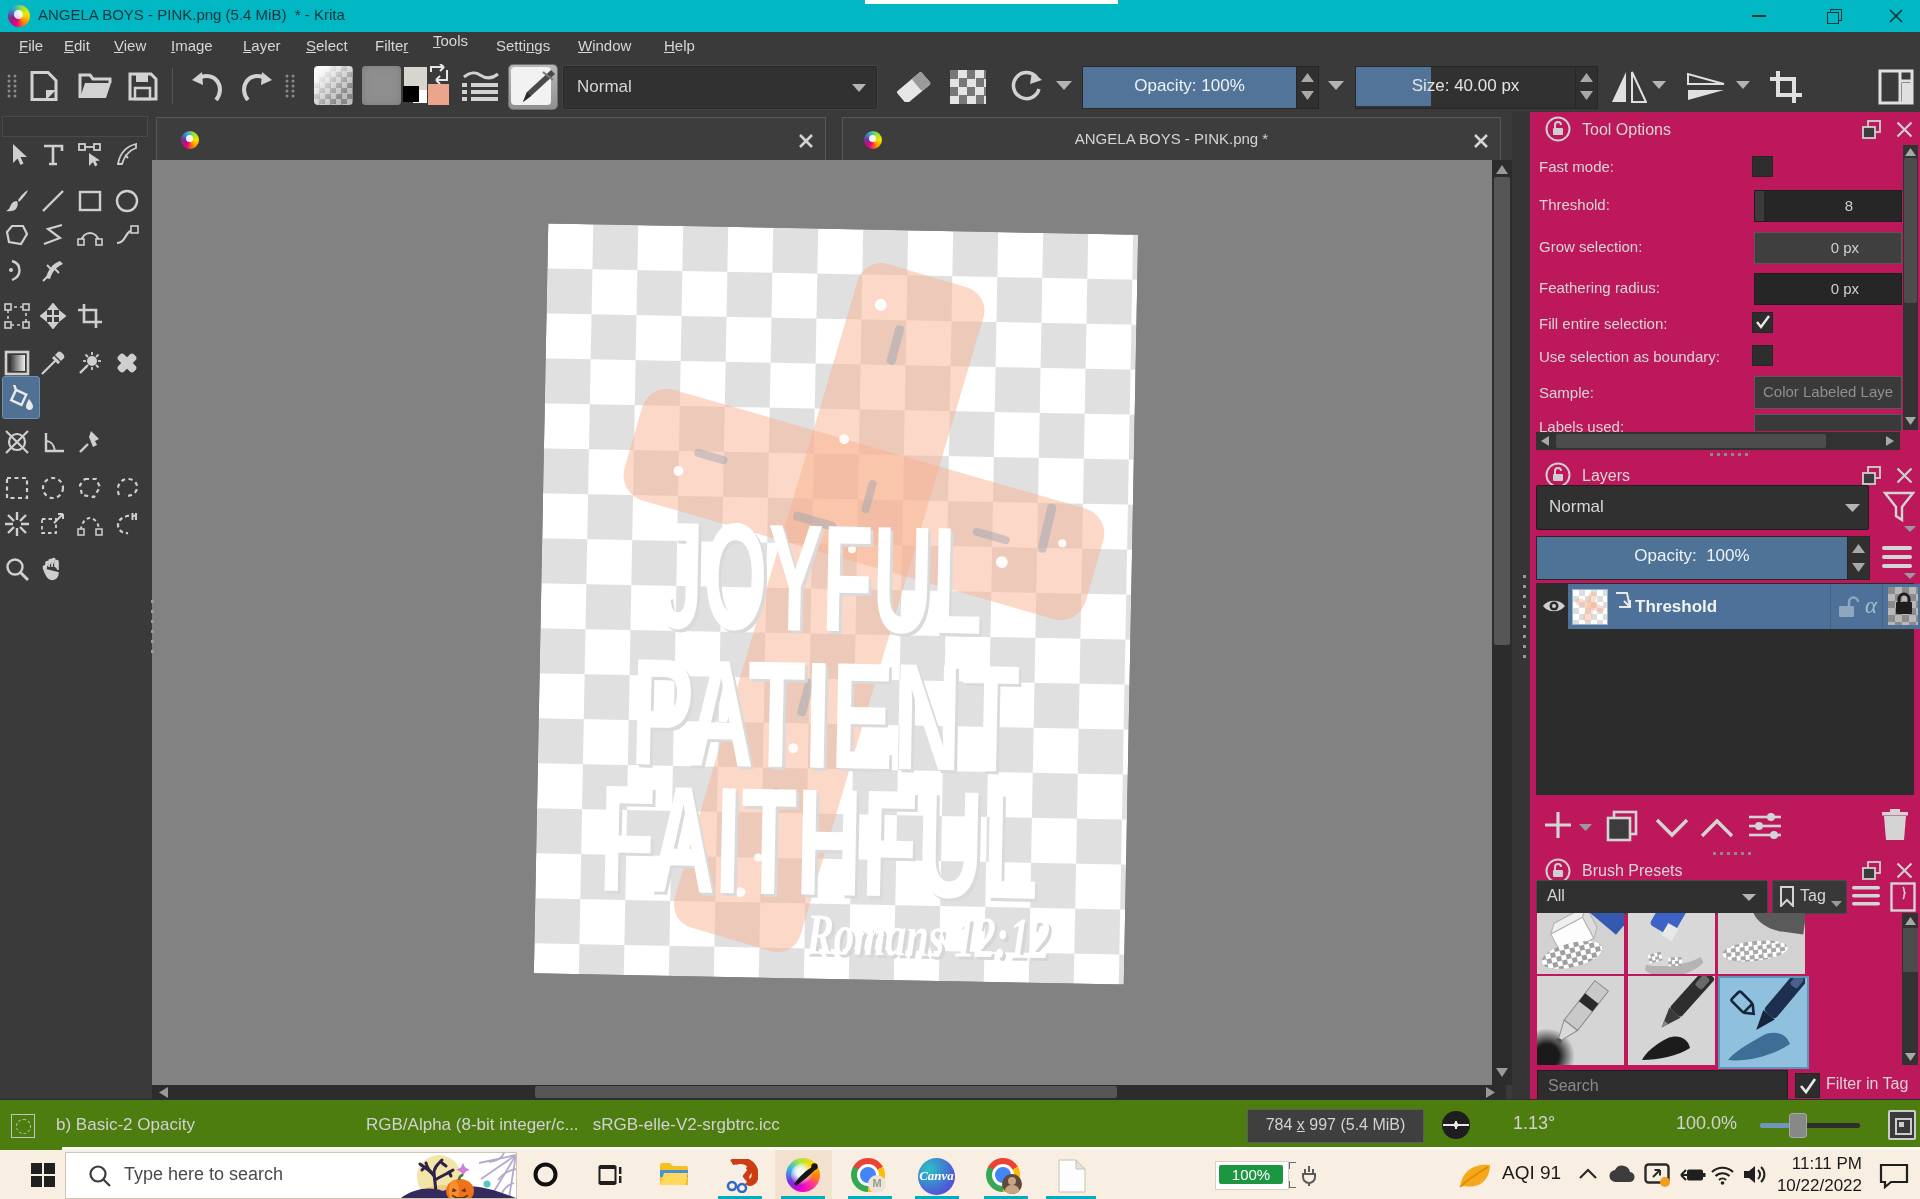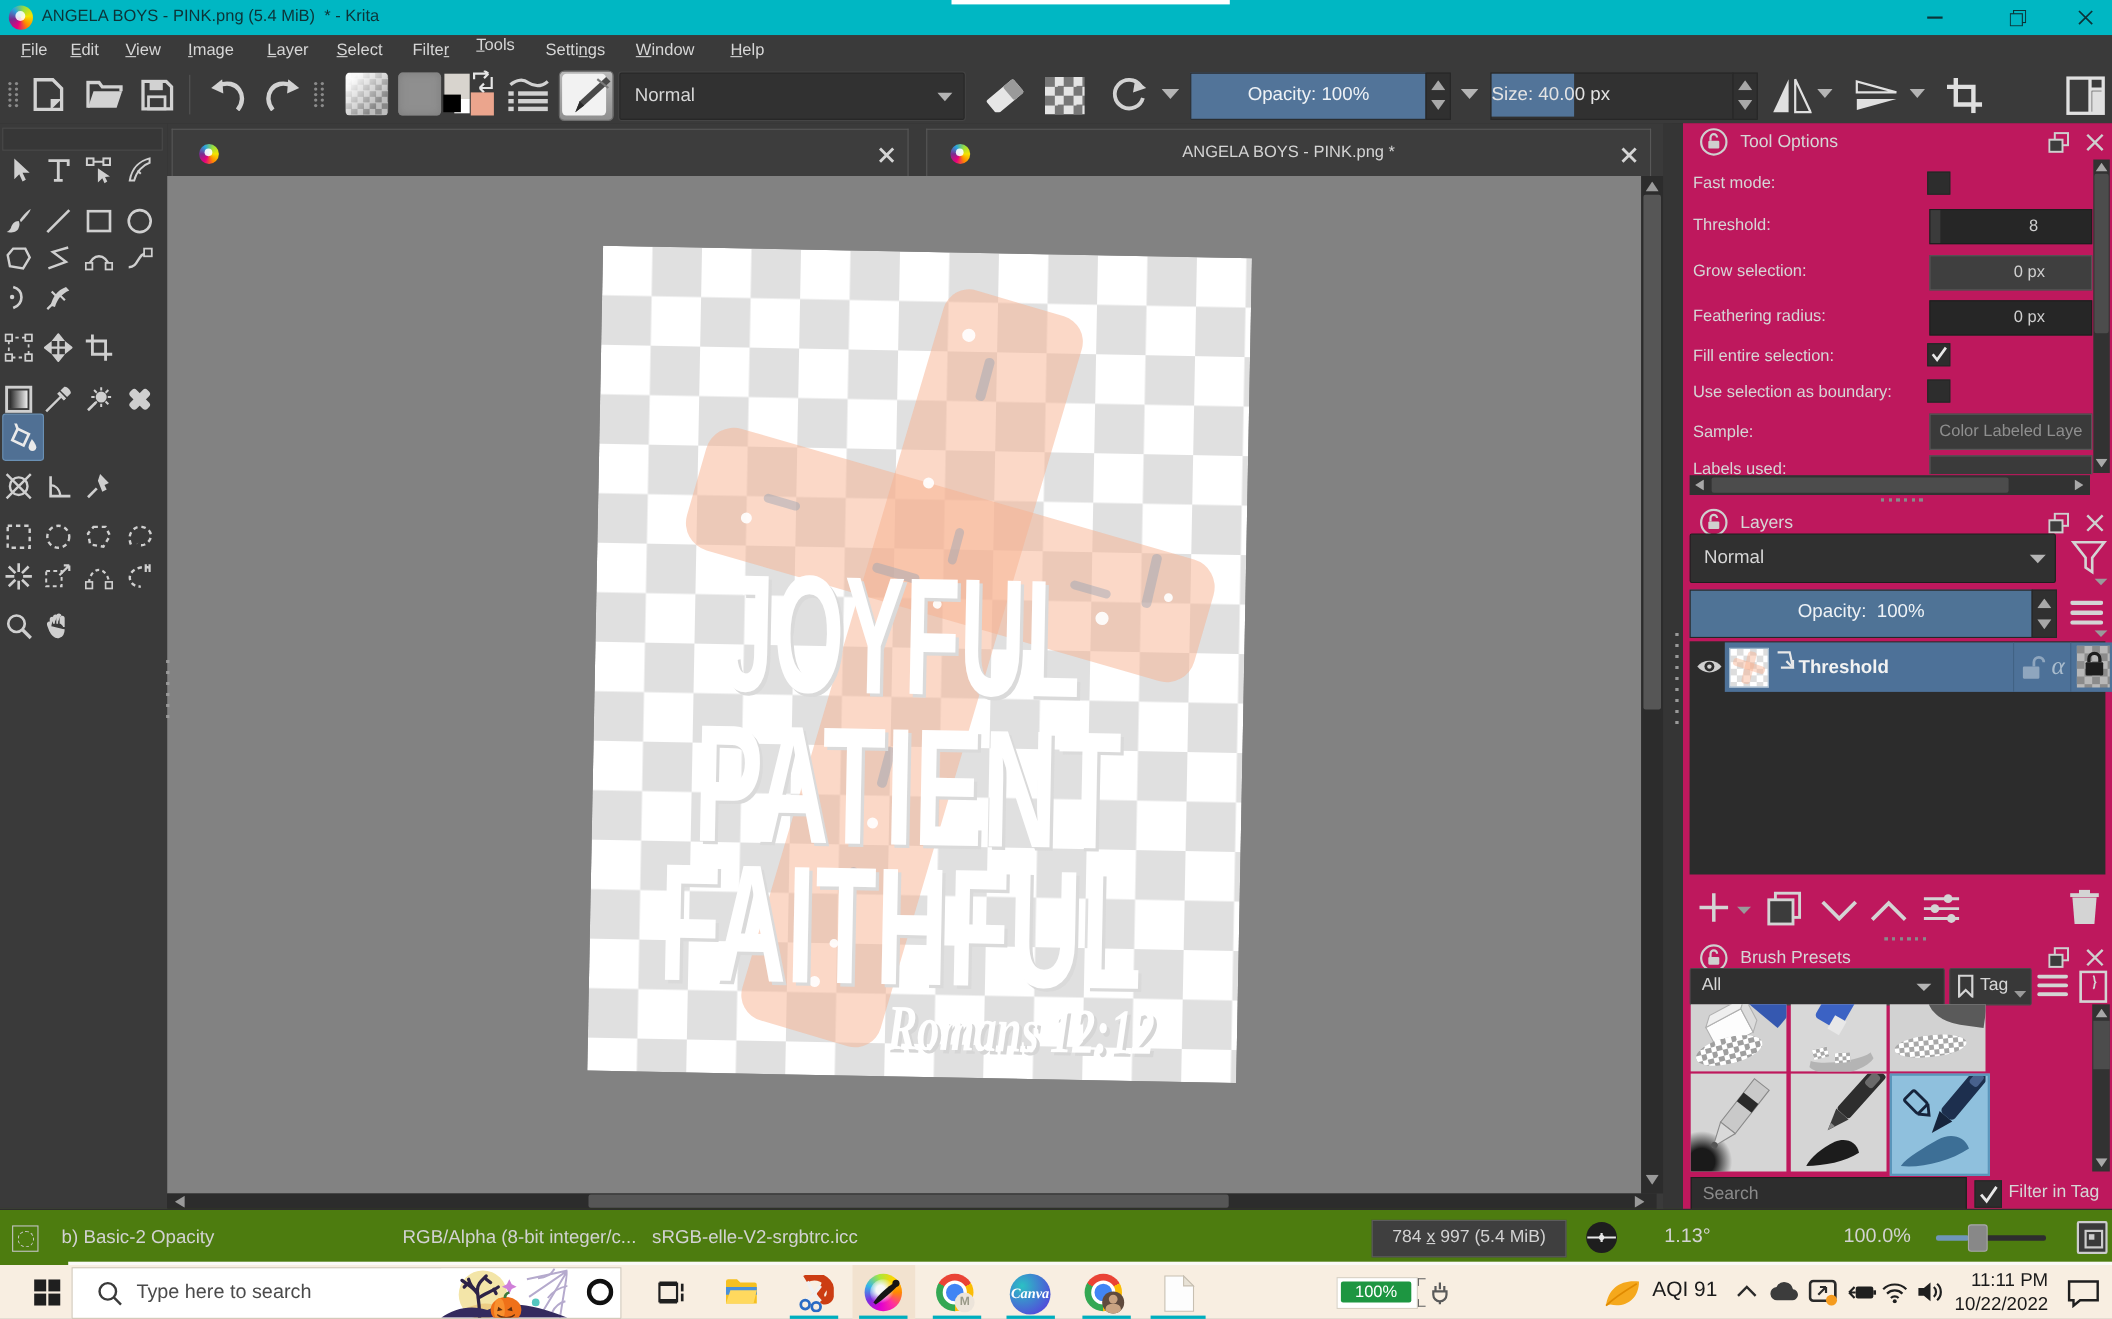--- a/index.html
+++ b/index.html
@@ -162,21 +162,21 @@
     <svg class="abs" style="left:4px;top:24px;" width="13" height="9">
         <path d="M0 0 H13 L6.5 9 Z" fill="#a8a8a8"></path>
       </svg>
   </div>
   <svg class="abs" style="left:1328px;top:21px;" width="16" height="10">
       <path d="M0 0 H16 L8 9 Z" fill="#b4b4b4"></path>
     </svg>
 
   <div class="abs" style="left:1355px;top:6px;width:219px;height:41px;background:#313131;border:1px solid #272727;">
     <div class="abs" style="left:0;top:0;width:75px;height:39px;background:#527499;"></div>
-    <div class="abs" style="width:219px;top:9px;font-size:17px;color:#e4e4e4;">Size: 40.00 px</div>
+    <div class="abs" style="width:219px;top:9px;text-align:center;font-size:17px;color:#e4e4e4;">Size: 40.00 px</div>
   </div>
   <div class="abs" style="left:1575px;top:6px;width:21px;height:41px;background:#303030;border:1px solid #272727;">
     <svg class="abs" style="left:4px;top:6px;" width="13" height="9">
         <path d="M0 9 H13 L6.5 0 Z" fill="#a8a8a8"></path>
       </svg>
     <svg class="abs" style="left:4px;top:24px;" width="13" height="9">
         <path d="M0 0 H13 L6.5 9 Z" fill="#a8a8a8"></path>
       </svg>
   </div>
 
@@ -815,21 +815,21 @@
 
   <svg class="abs" style="left:31px;top:13px;" width="24" height="24">
       <g fill="#1f1f1f">
         <rect x="0" y="0" width="11" height="11"></rect>
         <rect x="13" y="0" width="11" height="11"></rect>
         <rect x="0" y="13" width="11" height="11"></rect>
         <rect x="13" y="13" width="11" height="11"></rect>
       </g>
     </svg>
 
-  <div class="abs" style="left:65px;top:2px;width:450px;height:45px;background:#ffffff;border:1px solid #cfc5b4;overflow:hidden;padding-left:48px;">
+  <div class="abs" style="left:65px;top:2px;width:450px;height:45px;background:#ffffff;border:1px solid #cfc5b4;overflow:hidden;">
     <svg class="abs" style="left:22px;top:11px;" width="24" height="24">
         <circle cx="10" cy="10" r="7.5" fill="none" stroke="#3a3a3a" stroke-width="2.2"></circle>
         <path d="M15.5 15.5 L22 22" stroke="#3a3a3a" stroke-width="2.2"></path>
       </svg>
     <div class="abs" style="left:58px;top:11px;font-size:18px;color:#4a4a4a;">Type here to search</div>
 
     <svg class="abs" style="left:335px;top:0px;" width="115" height="45">
       <rect width="115" height="45" fill="#ffffff"></rect>
       <g stroke="#b5aacd" stroke-width="1.8" fill="none">
         <path d="M115 2 L78 10 M115 2 L80 26 M115 2 L92 40 M115 2 L108 45"></path>

